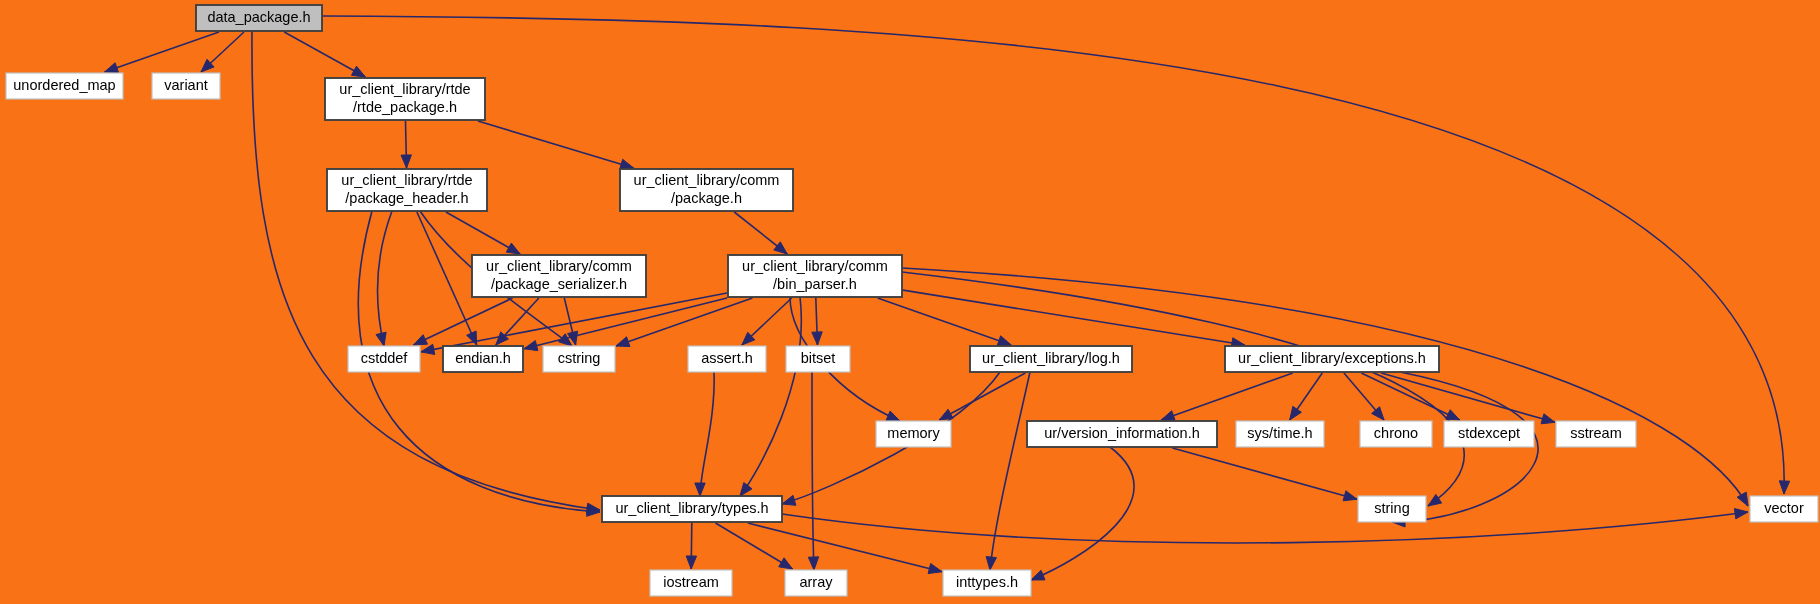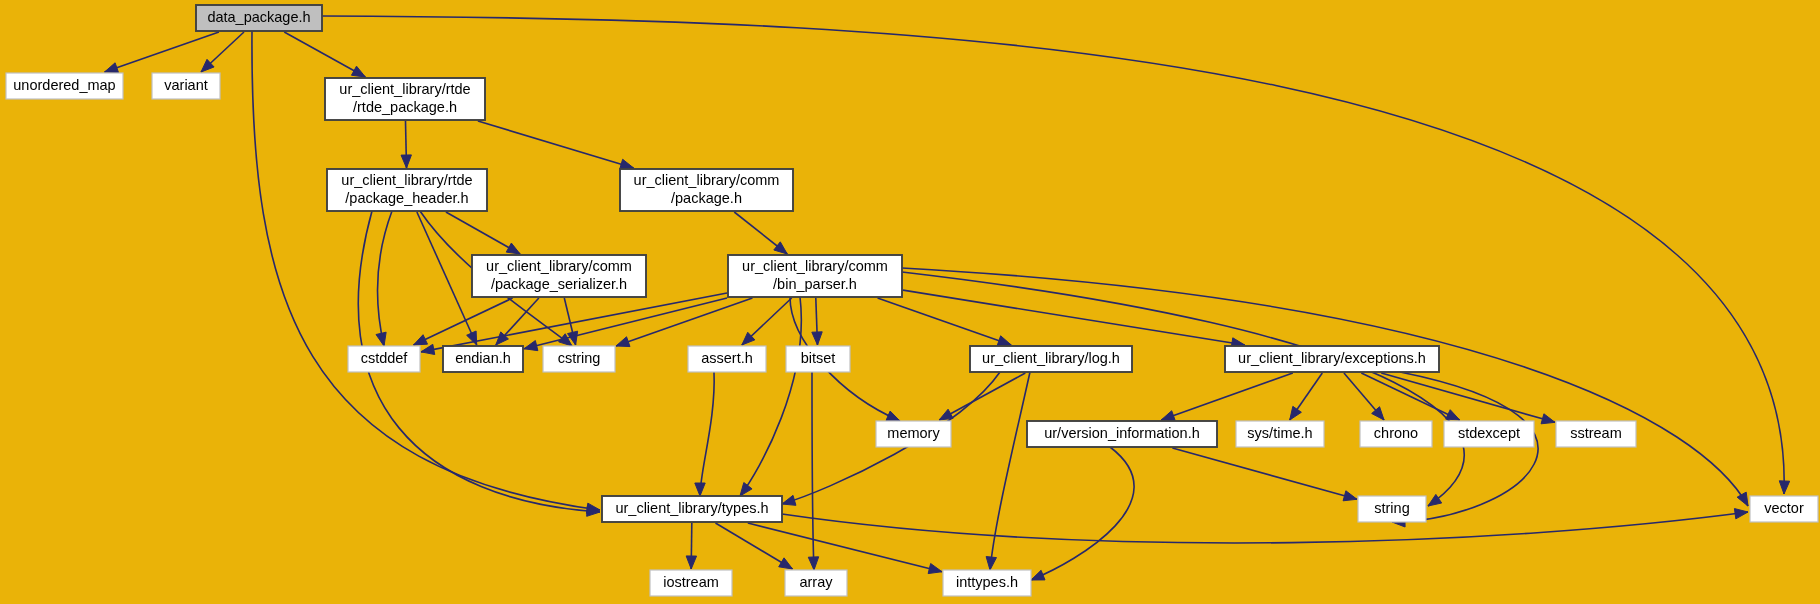--- a/index.html
+++ b/index.html
@@ -4,21 +4,21 @@
 <style>
   html, body {
     margin: 0;
     padding: 0;
     background: #ffffff;
   }
   #graph-root {
     position: relative;
     width: 1820px;
     height: 604px;
-    background: #eab308;
+    background: #f97316;
     font-family: "Liberation Sans", sans-serif;
     overflow: hidden;
   }
   svg#graph-svg {
     position: absolute;
     top: 0; left: 0;
     width: 1820px;
     height: 604px;
   }
   .edge-path {

